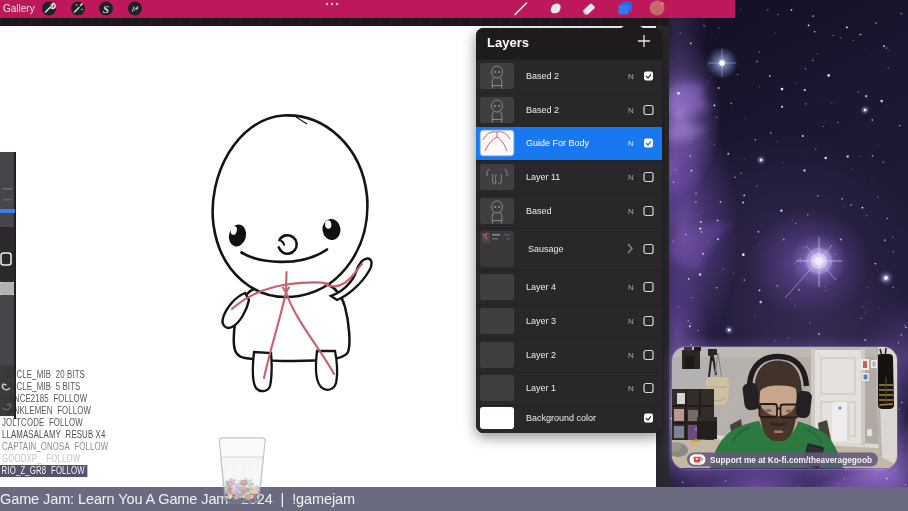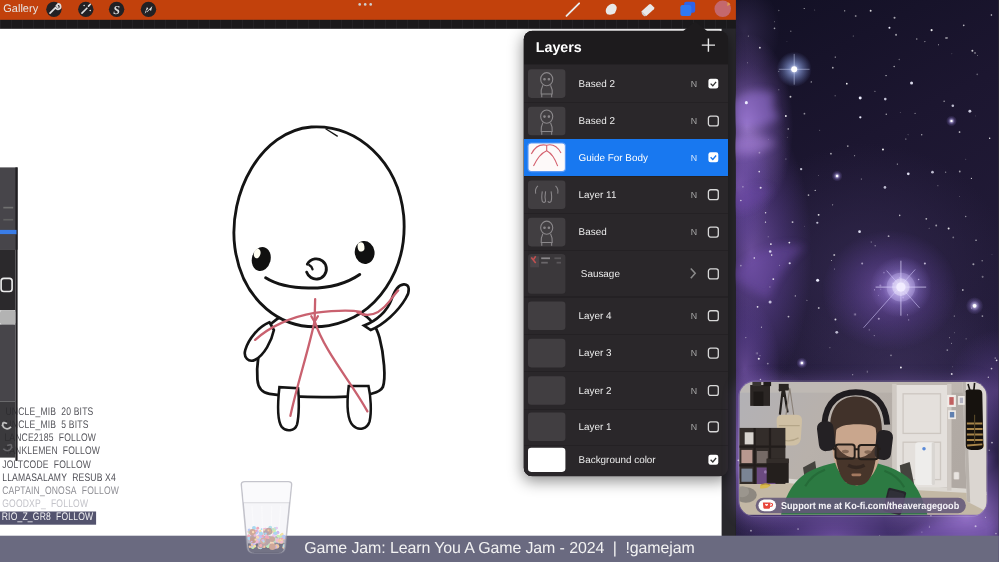--- a/index.html
+++ b/index.html
@@ -1,23 +1,23 @@
 <!DOCTYPE html>
 <html><head>
 <meta charset="utf-8">
 <style>
 html,body{margin:0;padding:0;}
 body{width:908px;height:511px;overflow:hidden;position:relative;background:#000;font-family:"Liberation Sans",sans-serif;}
 #app{position:absolute;left:0;top:0;width:669px;height:511px;background:#29282c;}
-#toolbar{position:absolute;left:0;top:0;width:669px;height:18px;background:#c2410c;z-index:5;}
+#toolbar{position:absolute;left:0;top:0;width:735px;height:18px;background:#be185d;z-index:5;}
 #ruler{position:absolute;left:0;top:18px;width:669px;height:8px;background:repeating-linear-gradient(90deg,#232225 0px,#232225 1px,#1a191b 1px,#1a191b 10px);z-index:4;}
 #canvas{position:absolute;left:0;top:26px;width:656px;height:485px;background:#fff;z-index:1;}
 #space{position:absolute;left:669px;top:0;width:239px;height:511px;z-index:0;}
 #webcam{position:absolute;left:672px;top:347px;width:225px;height:122px;border-radius:14px;overflow:hidden;z-index:6;box-shadow:0 0 0 1px rgba(235,230,250,0.18), 0 0 12px 3px rgba(150,120,210,0.28);text-align:right;}
-#titlebar{position:absolute;left:0;top:487px;width:908px;height:24px;background:#6a6a80;z-index:10;color:#f2f2f2;font-size:14.5px;text-align:center;line-height:24px;letter-spacing:-0.1px;}
+#titlebar{position:absolute;left:0;top:487px;width:908px;height:24px;background:#6a6a80;z-index:10;color:#f2f2f2;font-size:14.5px;line-height:24px;letter-spacing:-0.1px;}
 #panel{position:absolute;left:476px;top:28px;width:186px;height:405px;background:#201e21;border-radius:8px;z-index:3;box-shadow:0 4px 14px rgba(0,0,0,0.45);}
 #sidebar{position:absolute;left:0;top:152px;width:16px;height:267px;z-index:3;}
 </style>
 </head>
 <body>
 <div id="app"></div>
 <div id="space">
     <svg width="239" height="511" style="position:absolute;left:0;top:0;">
 <defs>
 <radialGradient id="neb1" cx="50%" cy="50%" r="50%">

